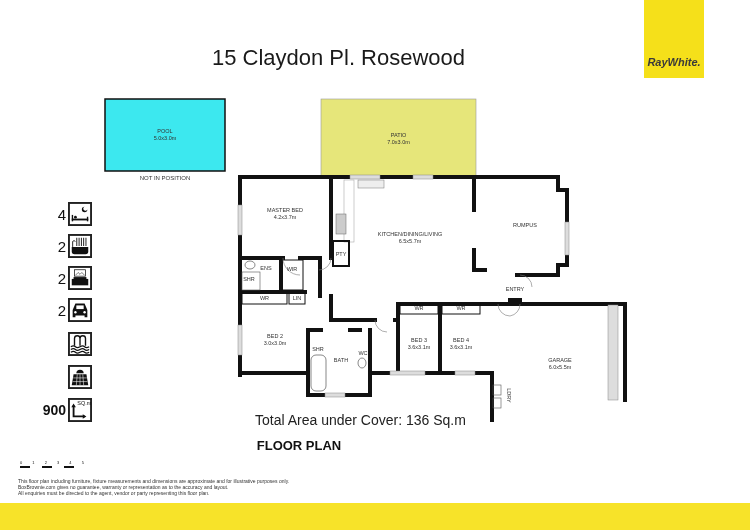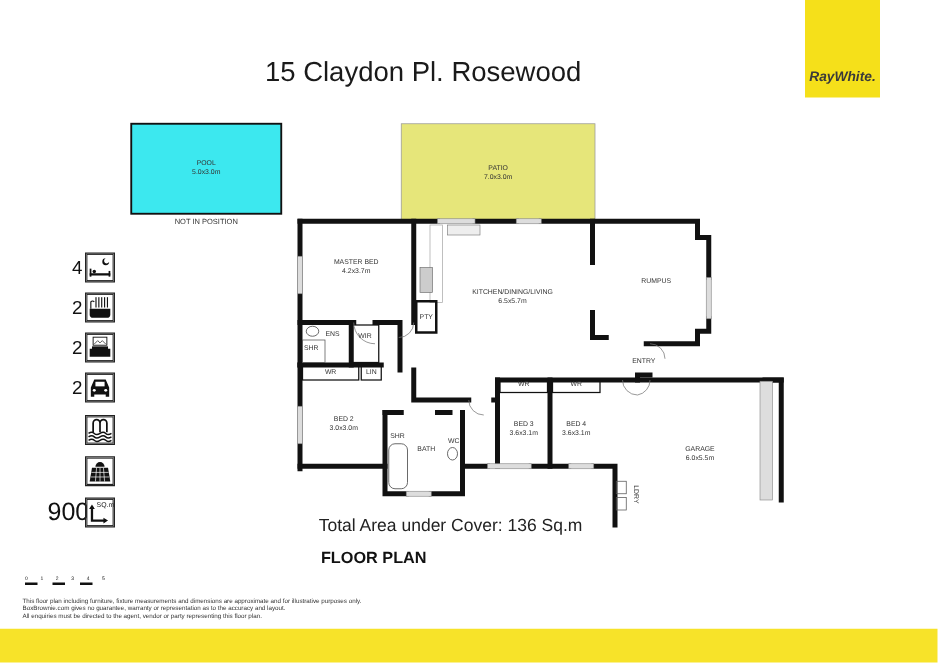--- a/index.html
+++ b/index.html
@@ -84,21 +84,21 @@
   <div class="row" style="left:40px;top:365px;">
     <span class="num"></span>
     <svg class="box" viewBox="0 0 24 24">
         <rect x="0.5" y="0.5" width="23" height="23" fill="#fff" stroke="#222"></rect>
         <path d="M8 8a4 4 0 0 1 8 0z" fill="#111"></path>
         <path d="M5 9h14l2 12h-18z" fill="#111"></path>
         <path d="M4.5 13h15M4 17h16M9 9l-1 12M12 9v12M15 9l1 12" stroke="#fff" stroke-width="0.6"></path>
       </svg>
   </div>
   <div class="row" style="left:38px;top:398px;">
-    <span class="num" style="width:28px;font-size:20px;">900</span>
+    <span class="num" style="width:28px;font-size:14px;font-weight:bold;">900</span>
     <svg class="box" viewBox="0 0 24 24">
         <rect x="0.5" y="0.5" width="23" height="23" fill="#fff" stroke="#222"></rect>
         <text x="9" y="7" font-size="6" font-family="Liberation Sans, sans-serif" fill="#111">SQ.m</text>
         <path d="M5 7v12h12" stroke="#111" stroke-width="2" fill="none"></path>
         <path d="M2.5 9l2.5-4 2.5 4zM15 16.5l4 2.5-4 2.5z" fill="#111"></path>
       </svg>
   </div>
 </div>
 
 <svg class="abs" style="left:0;top:0;" width="750" height="530">

